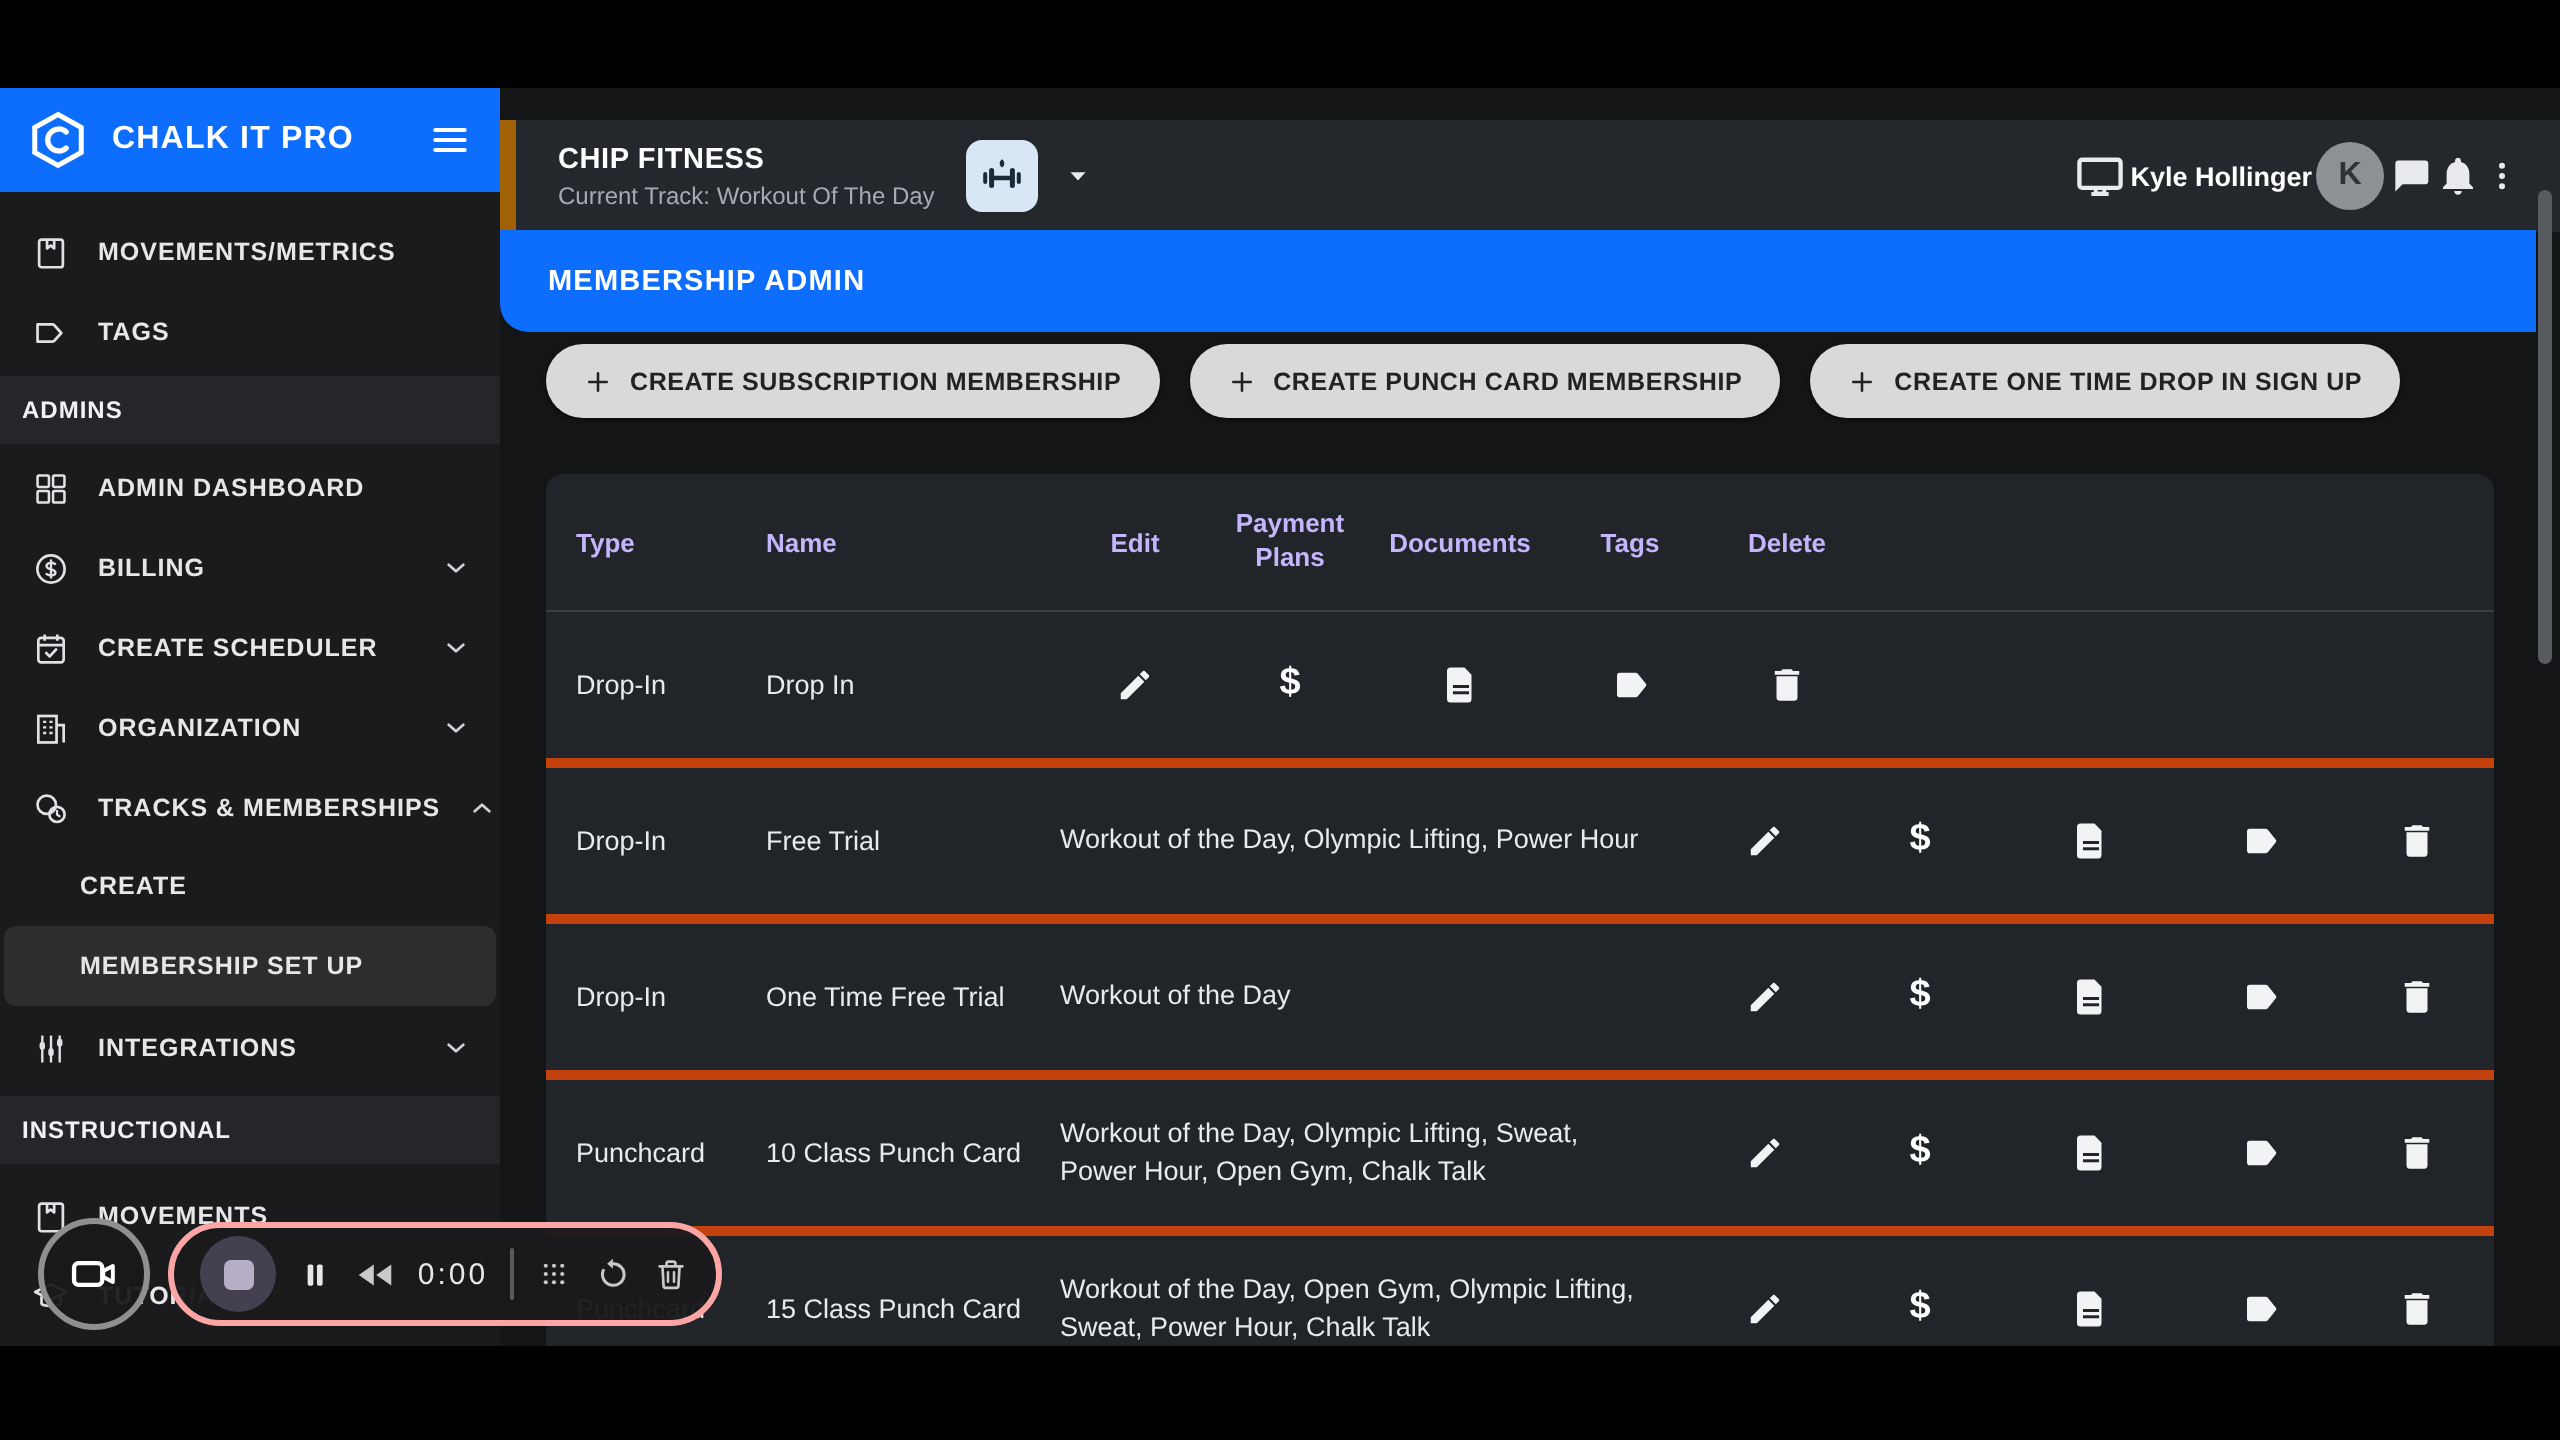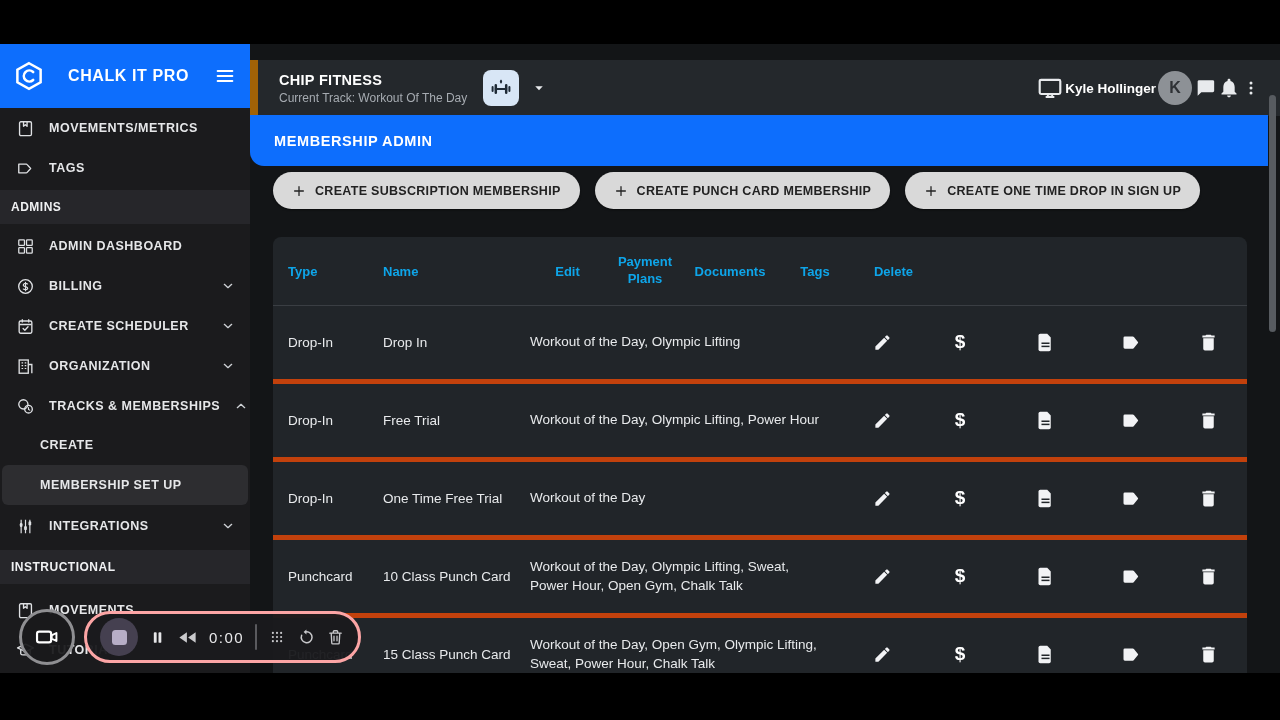--- a/index.html
+++ b/index.html
@@ -2,23 +2,23 @@
 <html><head>
 <meta charset="utf-8">
 <style>
   html,body{margin:0;padding:0;background:#000;}
   .stage{position:relative;width:1280px;height:720px;background:#000;overflow:hidden;
          font-family:"Liberation Sans",sans-serif;-webkit-font-smoothing:antialiased;}
   .app{position:absolute;top:44px;left:0;width:1280px;height:629px;background:#131517;overflow:hidden;}
 
   
   .sidebar{position:absolute;left:0;top:0;width:250px;height:100%;background:#1b1b1d;}
-  .sidebar-header{height:64px;background:#0d6efd;display:flex;align-items:center;padding:0 14px;gap:24px;box-sizing:border-box;}
+  .sidebar-header{height:52px;background:#0d6efd;display:flex;align-items:center;padding:0 14px;gap:12px;box-sizing:border-box;}
   .brand{color:#fff;font-size:16px;font-weight:700;letter-spacing:.6px;flex:1;white-space:nowrap;}
-  .nav{display:flex;flex-direction:column;}
+  .nav{padding-top:10px;display:flex;flex-direction:column;}
   .nav-item{height:40px;display:flex;align-items:center;gap:13px;padding:0 14px;color:#e6e7e9;
             font-size:12.5px;font-weight:600;letter-spacing:.5px;cursor:pointer;}
   .nav-icon{width:22px;display:flex;justify-content:center;color:#dfe1e4;flex:none;}
   .nav-label{flex:1;white-space:nowrap;}
   .chev{color:#cfd2d6;flex:none;}
   .nav-section{height:34px;margin:2px 0;background:#26262a;display:flex;align-items:center;padding:0 11px;
                color:#f0f1f3;font-size:12px;font-weight:700;letter-spacing:.5px;}
   .nav-sub{height:38px;display:flex;align-items:center;padding-left:40px;font-size:12.5px;font-weight:600;
            letter-spacing:.5px;color:#e6e7e9;cursor:pointer;}
   .nav-sub.selected{background:#2d2d30;border-radius:6px;margin:1px 2px;height:40px;padding-left:38px;}
@@ -43,21 +43,21 @@
           display:flex;align-items:center;padding-left:24px;box-sizing:border-box;color:#fff;font-size:14.5px;
           font-weight:700;letter-spacing:.6px;}
 
   .content{position:absolute;top:107px;left:0;width:100%;height:522px;}
   .btn-row{display:flex;gap:15px;margin:21px 0 0 23px;}
   .pill-btn{height:37px;background:#d9d9d9;border:none;border-radius:19px;display:flex;align-items:center;gap:9px;
             padding:0 19px;font-size:12.5px;font-weight:700;letter-spacing:.3px;color:#222;
             font-family:"Liberation Sans",sans-serif;cursor:pointer;box-shadow:0 1px 2px rgba(0,0,0,.5);}
 
   .table-card{margin:28px 0 0 23px;width:974px;background:#212529;border-radius:8px 8px 0 0;height:560px;}
-  .thead{display:flex;align-items:center;height:68px;border-bottom:1px solid #3a3e43;color:#0ea5e9;
+  .thead{display:flex;align-items:center;height:68px;border-bottom:1px solid #3a3e43;color:#c4b5fd;
          font-size:13px;font-weight:700;}
   .trow{display:flex;align-items:center;height:73px;border-bottom:5px solid #c2410c;color:#e8eaec;font-size:13.5px;}
   .col{box-sizing:border-box;}
   .c1{width:110px;padding-left:15px;}
   .c2{width:147px;}
   .c3{width:315px;padding-right:18px;line-height:1.4;}
   .c4{width:75px;text-align:center;}
   .c5{width:80px;text-align:center;line-height:1.3;}
   .c6{width:90px;text-align:center;}
   .c7{width:80px;text-align:center;}
@@ -401,21 +401,20 @@
             <div class="col c4">Edit</div>
             <div class="col c5">Payment Plans</div>
             <div class="col c6">Documents</div>
             <div class="col c7">Tags</div>
             <div class="col c8">Delete</div>
           </div>
 
           <div class="trow">
             <div class="col c1">Drop-In</div>
             <div class="col c2">Drop In</div>
-            <div class="col c3">Workout of the Day, Olympic Lifting</div>
             <div class="col c4 icon-cell">
                 <svg class="act" width="19" height="19">
                   <use href="#i-pencil"></use>
                 </svg>
               </div>
             <div class="col c5 icon-cell">
                 <span class="dollar">$</span>
               </div>
             <div class="col c6 icon-cell">
                 <svg class="act" width="21" height="21">

